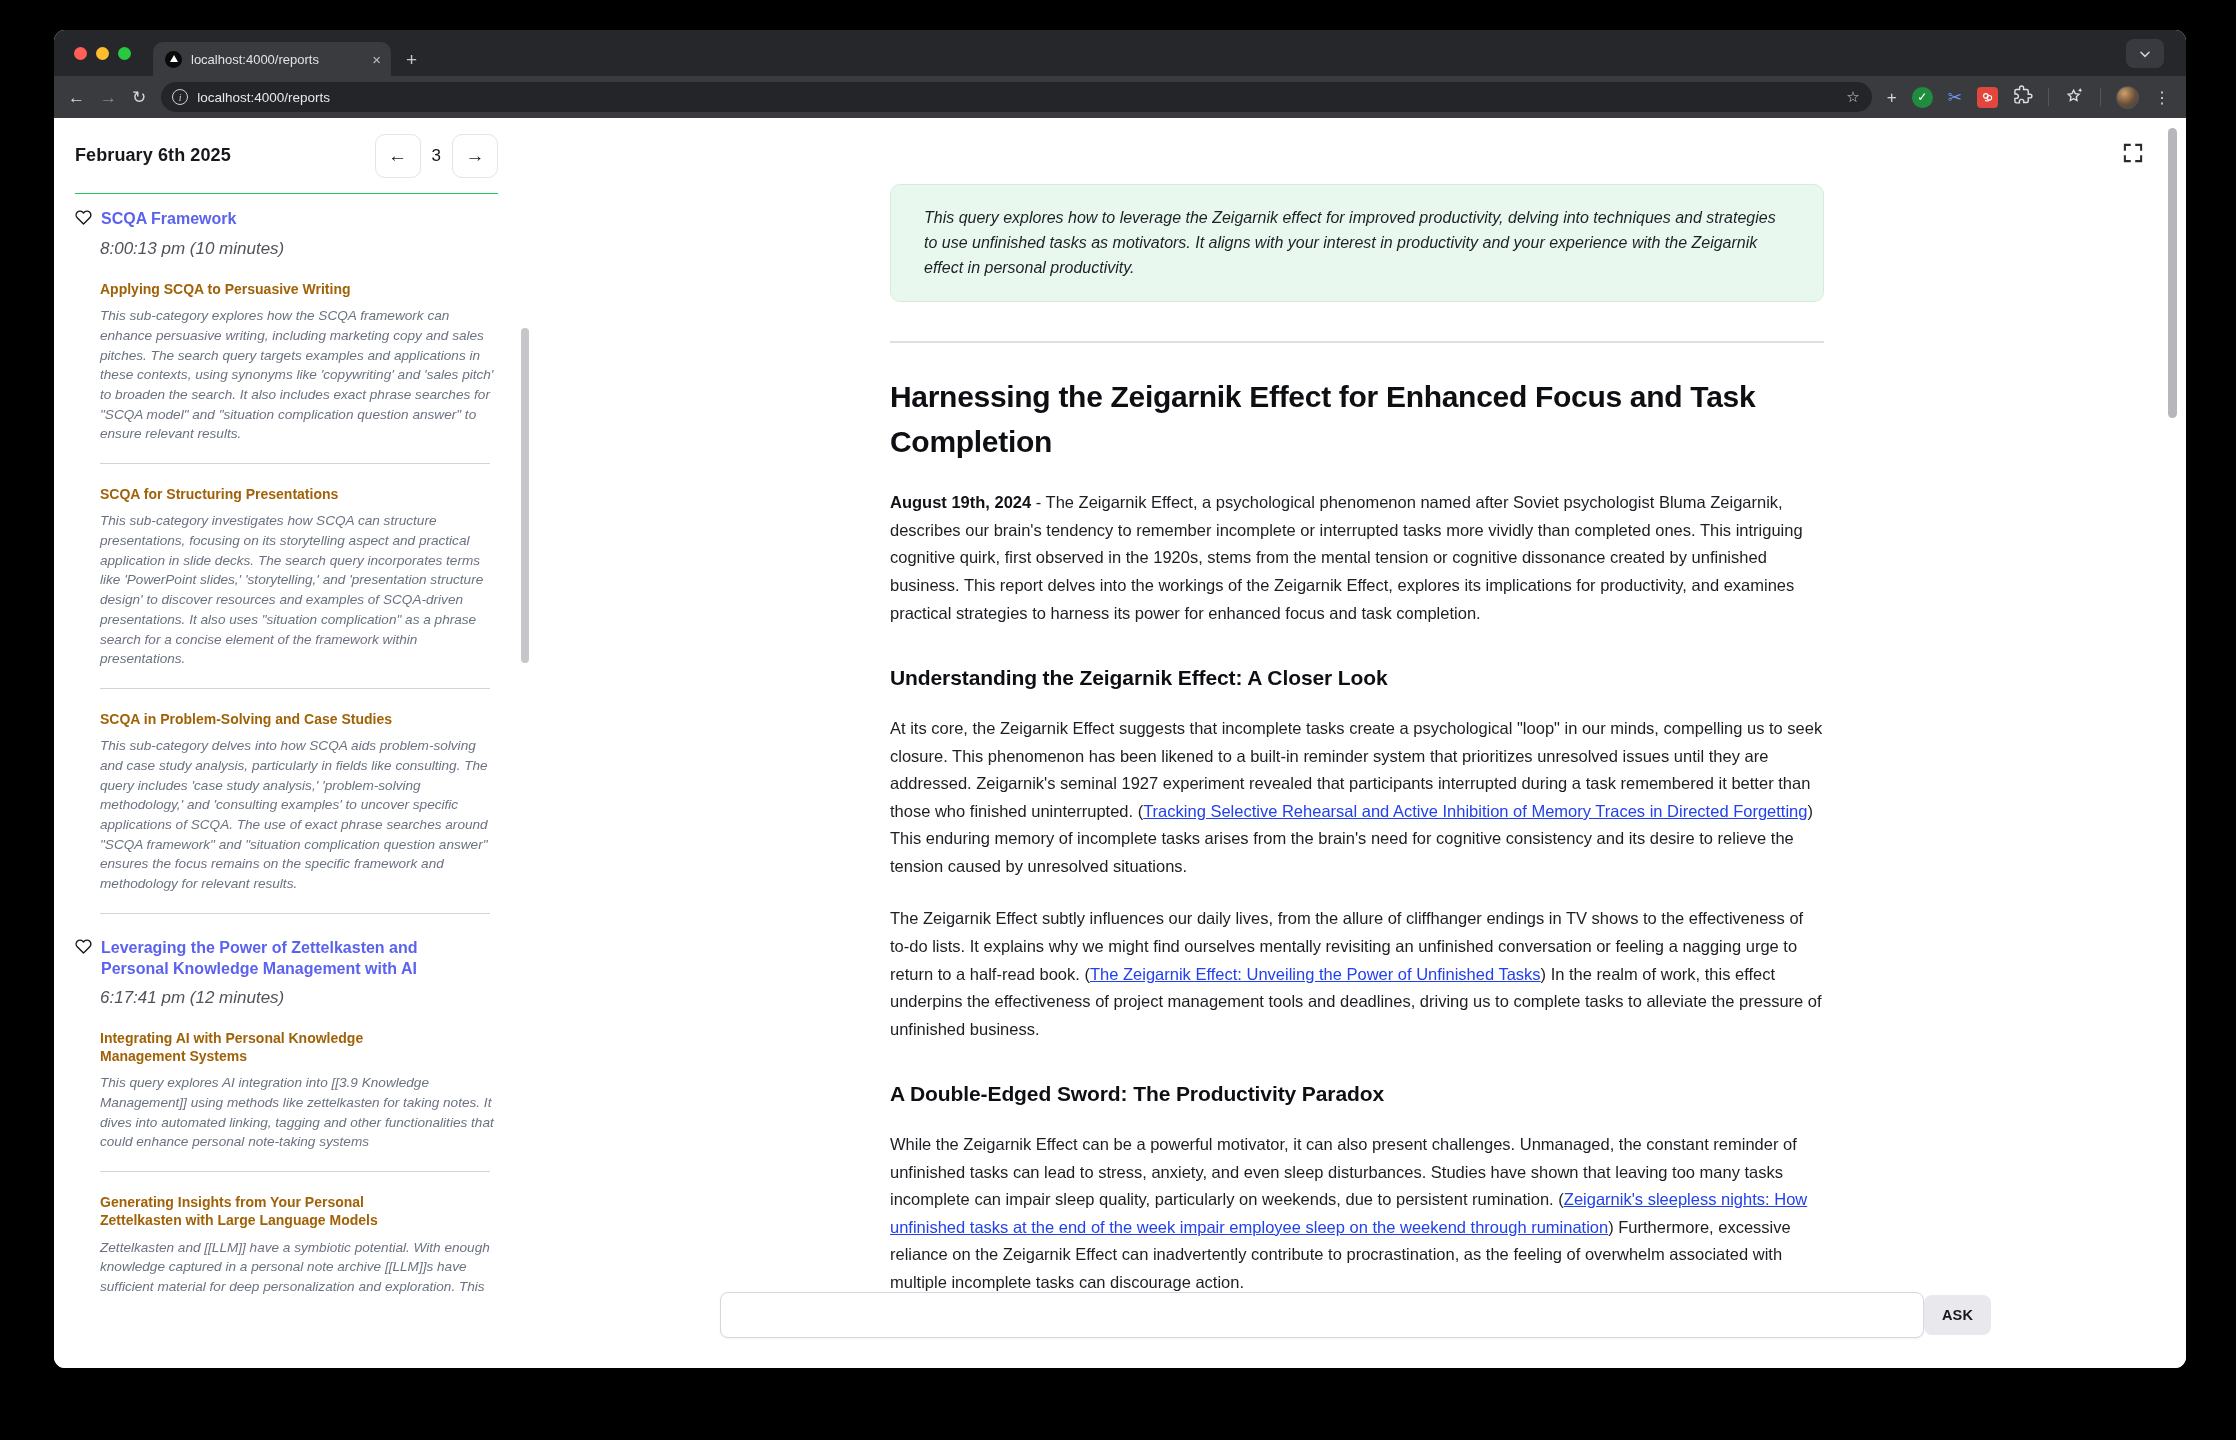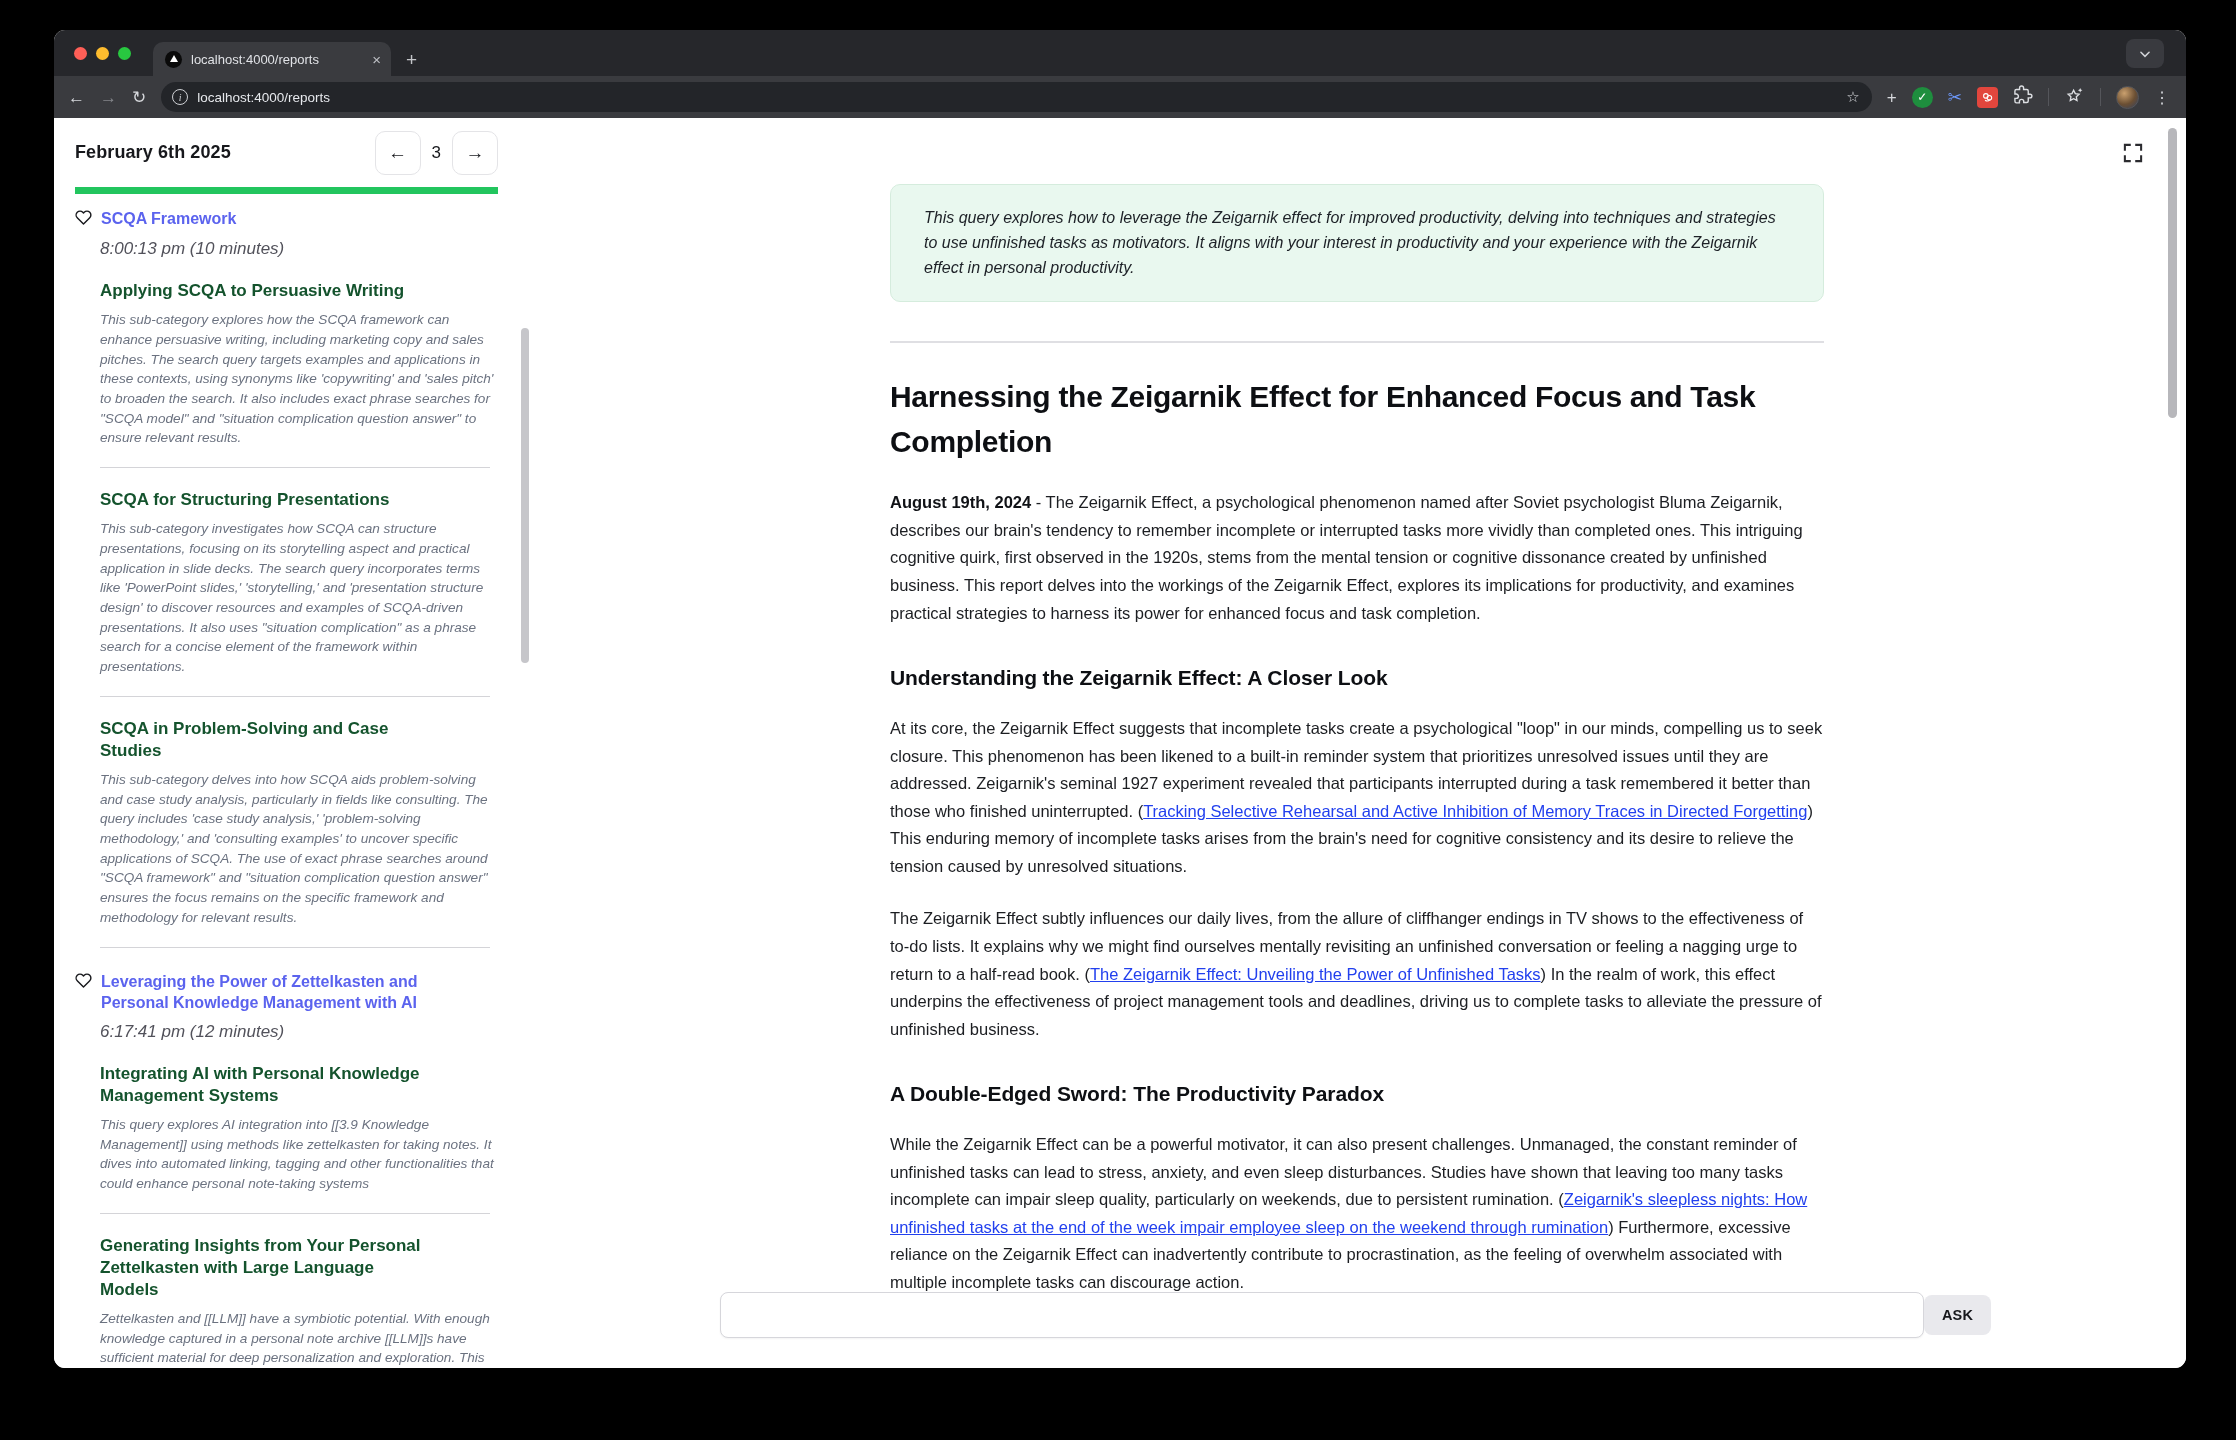--- a/index.html
+++ b/index.html
@@ -33,33 +33,33 @@
   .ext-red { width:21px; height:21px; border-radius:4px; background:#e2463d; display:flex; align-items:center; justify-content:center; }
   .tb-sep { width:1px; height:18px; background:#55565b; }
   .avatar { width:23px; height:23px; border-radius:50%; background:radial-gradient(circle at 35% 30%, #caa06e, #6b4f33 55%, #32405e); border:1px solid #55565b; }
   .kebab { color:#d6d8dc; font-size:16px; }
 
   
   .page { position:relative; height:1250px; background:#fff; display:flex; }
 
   
   .sidebar { position:relative; width:478px; height:100%; overflow:hidden; padding:0 34px 0 21px; flex:none; }
-  .sb-head { height:76px; display:flex; align-items:center; border-bottom:7px solid #22c55e; }
+  .sb-head { height:76px; display:flex; align-items:center; border-bottom:1px solid #22c55e; }
   .sb-date { font-size:18px; font-weight:bold; color:#17181c; letter-spacing:.1px; }
   .pager { margin-left:auto; display:flex; align-items:center; gap:11px; }
   .pager-btn { width:46px; height:44px; background:#fff; border:1px solid #e4e4e7; border-radius:10px; display:flex; align-items:center; justify-content:center; font-size:19px; color:#17181c; }
   .pager-num { font-size:17px; color:#17181c; }
   .sb-group { margin-top:14px; }
   .grp-row { display:flex; gap:9px; align-items:flex-start; }
   .heart { flex:none; margin-top:1px; }
   .grp-title { font-size:16px; font-weight:bold; color:#5b63ee; line-height:1.32; max-width:372px; }
   .grp-time { margin:9px 0 0 25px; font-size:17px; font-style:italic; color:#52525b; }
   .sb-items { margin-left:25px; }
   .sb-item { margin-top:21px; }
-  .item-title { font-size:17px; font-weight:bold; color:#14532d; line-height:1.3; max-width:330px; }
+  .item-title { font-size:14px; font-weight:bold; color:#a16207; line-height:1.3; max-width:330px; }
   .item-desc { margin-top:8px; font-size:13.6px; font-style:italic; color:#6b7280; line-height:1.45; max-width:398px; }
   .sb-div { border:none; border-top:1px solid #d4d4d8; margin:19px 8px 0 0; }
   .sb-scroll { position:absolute; right:3px; top:210px; width:8px; height:335px; border-radius:4px; background:#c6c6ca; }
 
   
   .main { position:relative; flex:1; height:100%; overflow:hidden; }
   .fullscreen-btn { position:absolute; top:22px; right:40px; width:26px; height:26px; }
   .main-scroll { position:absolute; right:9px; top:10px; width:9px; height:290px; border-radius:5px; background:#b7b7bb; }
   .content { width:934px; margin-left:358px; padding-top:66px; }
   .query-note { background:#e9f8ef; border:1px solid #d5ecdd; border-radius:10px; padding:21px 33px; font-size:16px; font-style:italic; color:#1d2127; line-height:1.55; }

